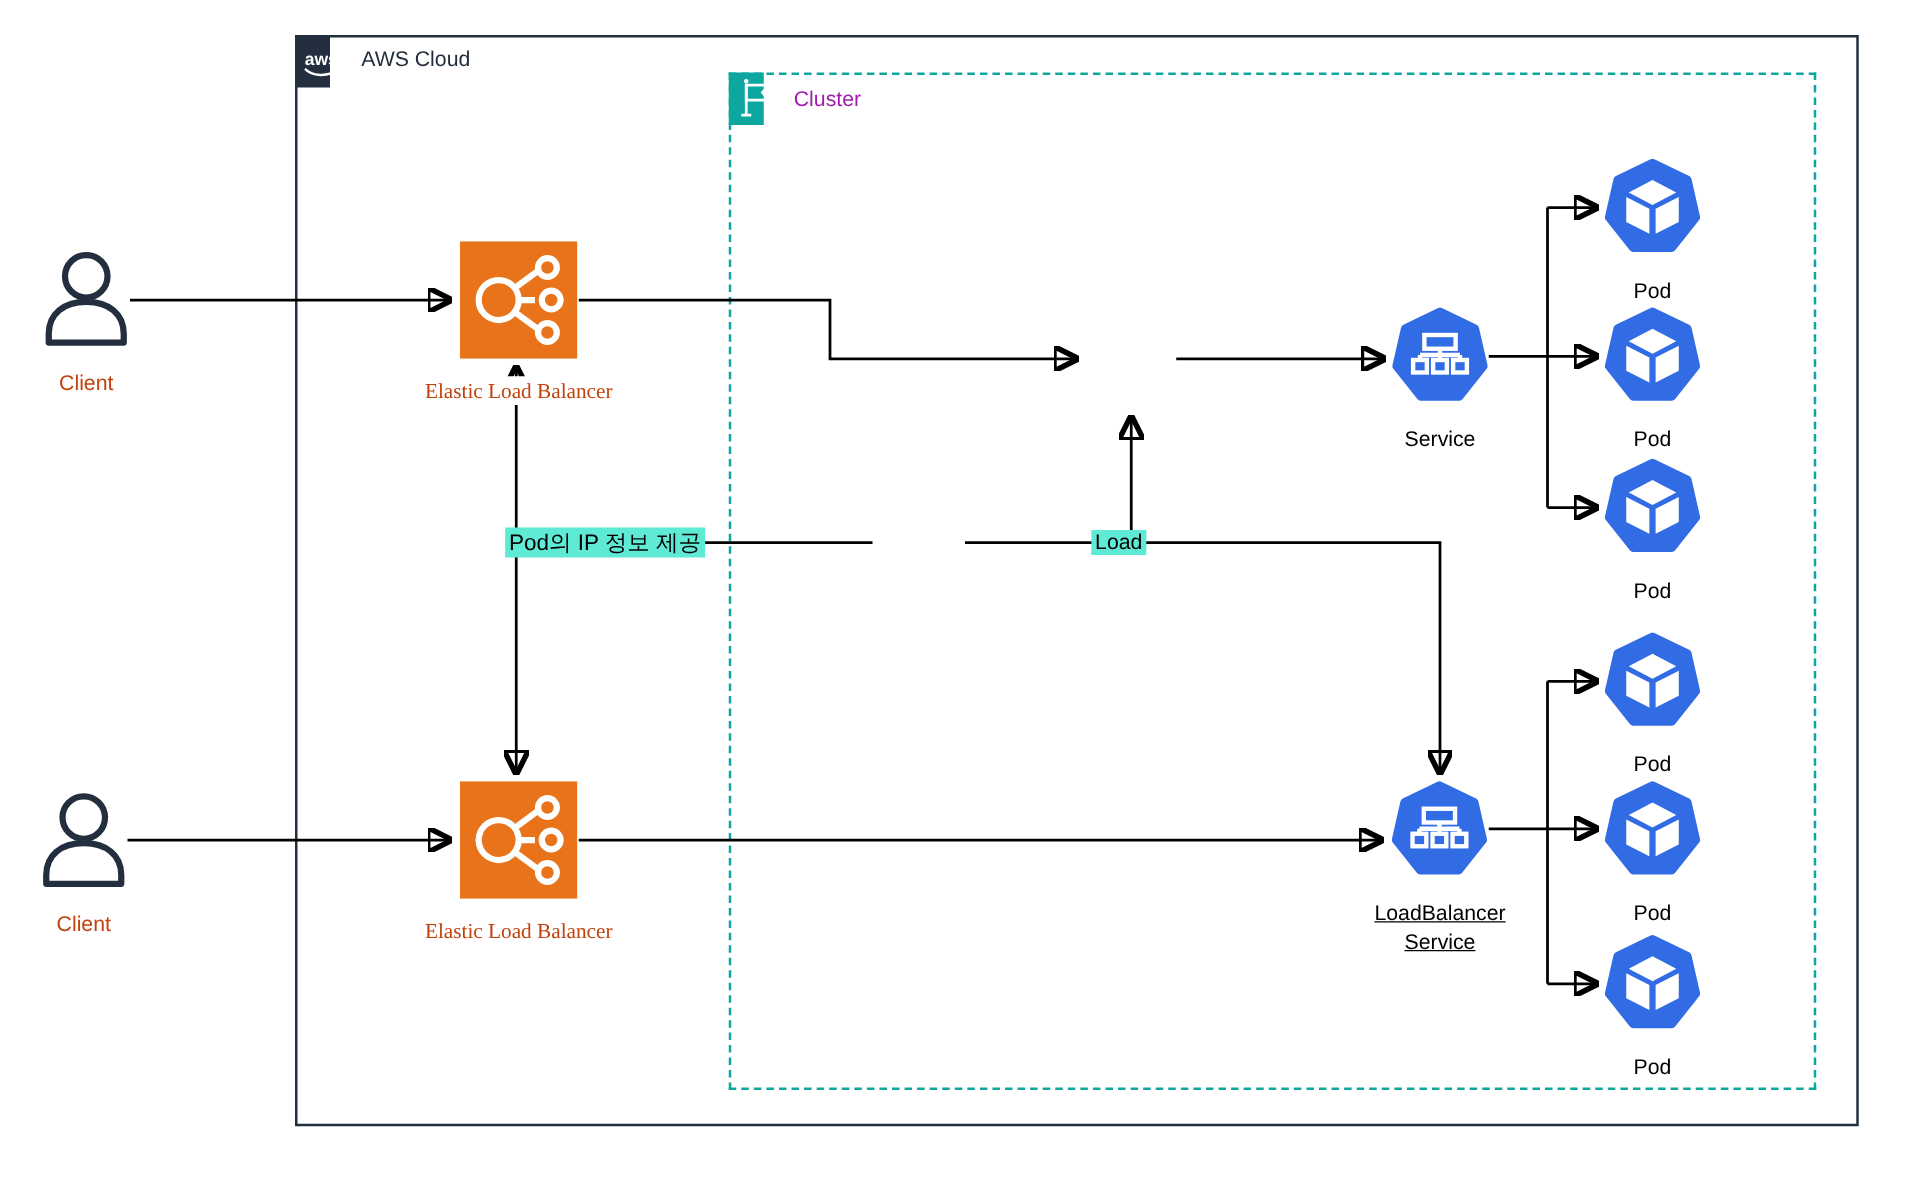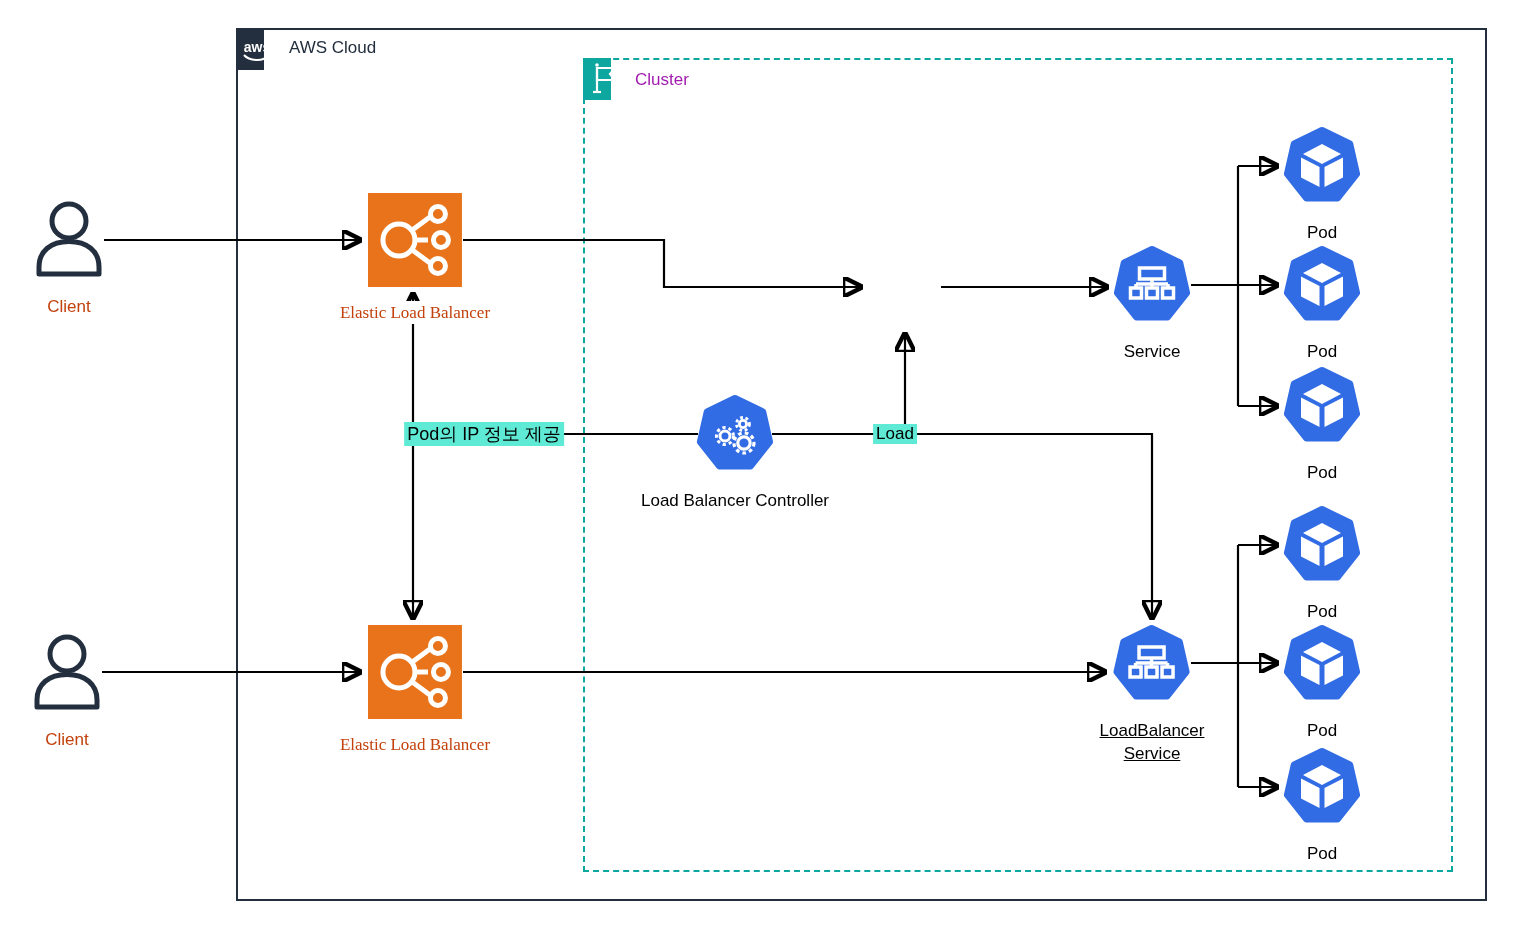--- a/index.html
+++ b/index.html
@@ -132,34 +132,20 @@
           <path d="M43 56 L62 70"></path>
         <circle cx="31" cy="47" r="16"></circle>
         <circle cx="70" cy="21" r="7.5"></circle>
           <circle cx="73" cy="47" r="7.5"></circle>
           <circle cx="70" cy="73" r="7.5"></circle>
       </g>
     </svg>
     <div class="lbl aws-lbl gap14">Elastic Load Balancer</div>
   </div>
 
-  <div class="node" style="left:735px;top:394px;">
-    <svg width="80" height="80" viewBox="-40 -40 80 80">
-      <path d="M0 -35.5 L27.8 -22.1 L34.6 7.9 L15.4 32 L-15.4 32 L-34.6 7.9 L-27.8 -22.1 Z" fill="#326CE5" stroke="#326CE5" stroke-width="7" stroke-linejoin="round"></path>
-      <g fill="none" stroke="#fff">
-        <circle cx="-10" cy="2" r="8.5" stroke-width="3" stroke-dasharray="3.2 3"></circle>
-        <circle cx="-10" cy="2" r="5" stroke-width="3"></circle>
-        <circle cx="8" cy="-10" r="6.5" stroke-width="2.8" stroke-dasharray="2.8 2.6"></circle>
-        <circle cx="8" cy="-10" r="3.6" stroke-width="2.8"></circle>
-        <circle cx="9" cy="9" r="10" stroke-width="3.2" stroke-dasharray="3.6 3.2"></circle>
-        <circle cx="9" cy="9" r="6.2" stroke-width="3.2"></circle>
-      </g>
-    </svg>
-    <div class="lbl gap9">Load Balancer Controller</div>
-  </div>
 
 
   <div class="node" style="left:1152px;top:245px;">
     <svg width="80" height="80" viewBox="-40 -40 80 80">
       <path d="M0 -35.5 L27.8 -22.1 L34.6 7.9 L15.4 32 L-15.4 32 L-34.6 7.9 L-27.8 -22.1 Z" fill="#326CE5" stroke="#326CE5" stroke-width="7" stroke-linejoin="round"></path>
       <g stroke="#fff" stroke-width="3.5" fill="none">
         <rect x="-12.5" y="-17" width="25" height="11"></rect>
         <path d="M0 -6 V-1 M-16 -1 H16 M-16 -1 V3 M0 -1 V3 M16 -1 V3"></path>
         <rect x="-21.5" y="3" width="11" height="10"></rect>
         <rect x="-5.5" y="3" width="11" height="10"></rect>

